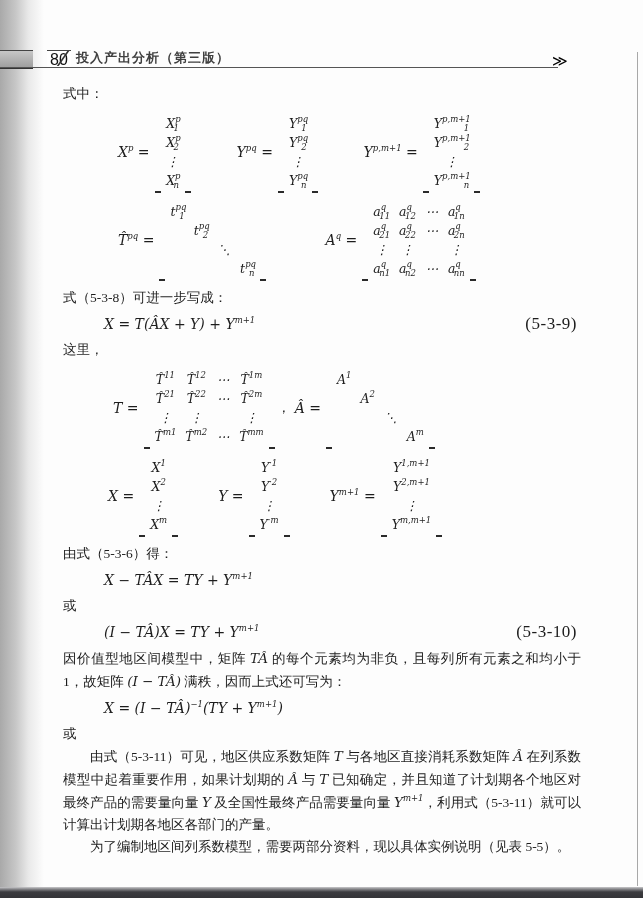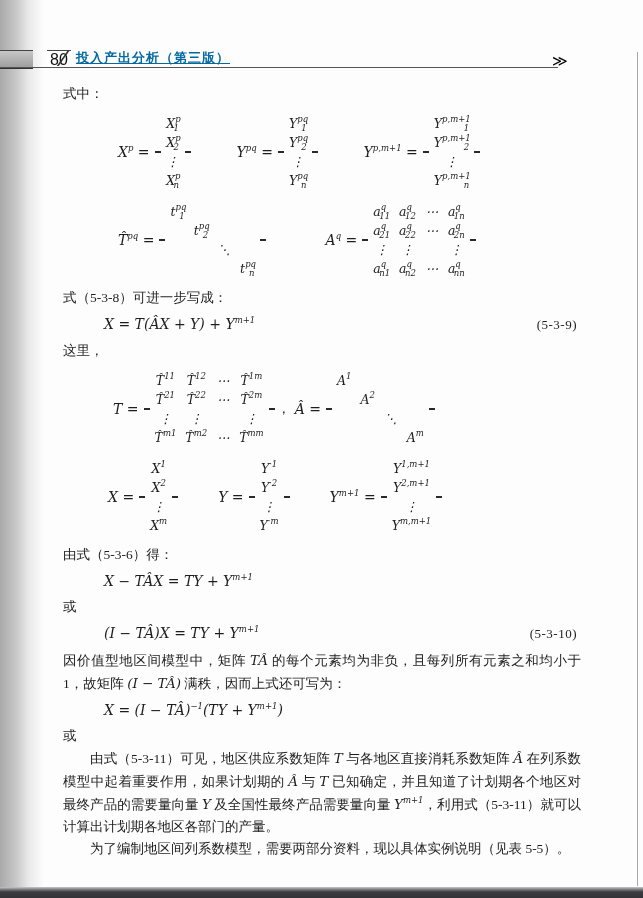--- a/index.html
+++ b/index.html
@@ -14,42 +14,42 @@
   
   .hdr{position:absolute;left:0;top:47px;right:0;height:24px;}
   .hdr-bar{position:absolute;left:0;top:3px;width:33px;height:17px;
            background:linear-gradient(#c7c7c7,#9d9d9d);border-top:1px solid #444;border-bottom:1px solid #333;}
   .hdr-num{position:absolute;left:47px;top:3px;width:24px;height:17px;line-height:17px;
            text-align:center;font-family:"Liberation Sans","DejaVu Sans",sans-serif;
            font-size:16px;color:#111;background:#fff;border-top:1px solid #444;}
   .hdr-slash{position:absolute;left:62px;top:4px;width:1.5px;height:15px;background:#333;
              transform:skewX(-35deg);}
   .hdr-title{position:absolute;left:76px;top:2px;font-size:13px;font-weight:bold;
-             letter-spacing:1px;color:#0369a1;text-decoration:underline;}
+             letter-spacing:1px;color:#404040;}
   .hdr-rule{position:absolute;left:0px;top:20px;width:558px;height:1px;background:#555;}
   .hdr-arrow{position:absolute;left:552px;top:7px;font-size:15px;color:#000;line-height:14px;
              font-family:"DejaVu Sans",sans-serif;}
   
   .content{position:absolute;left:63px;top:83px;width:518px;font-size:13.5px;line-height:22px;}
   .label-line{margin:0 0 2px 0;}
   .para{margin:0;text-align:justify;}
   .ind{text-indent:2em;}
   .mv{font-family:"DejaVu Serif",serif;font-style:italic;}
   .mv sup,.mc sup{font-size:8.5px;font-style:italic;vertical-align:6px;line-height:0;}
   .mv sub,.mc sub{font-size:8.5px;font-style:italic;vertical-align:-3px;line-height:0;}
   .mv sup+sub,.mc sup+sub{margin-left:-7px;}
   
   .eqline{display:flex;align-items:baseline;padding-left:37px;margin:4px 4px;}
   .eq{font-size:14px;}
-  .eqtag{margin-left:auto;font-style:normal;font-size:13px;letter-spacing:.5px;}
+  .eqtag{margin-left:auto;font-style:normal;font-size:17px;letter-spacing:.5px;}
   
   .mrow{display:flex;align-items:center;margin:6px 0;}
   .mgroup{display:flex;align-items:center;}
   .mx-label{font-size:14px;margin-right:5px;white-space:nowrap;}
-  .mx-body{display:flex;align-items:center;}
+  .mx-body{display:flex;align-items:flex-end;}
   .br{width:5px;}
   .br.l{border-left:1.2px solid #2a2a2a;border-top:1.2px solid #2a2a2a;border-bottom:1.2px solid #2a2a2a;}
   .br.r{border-right:1.2px solid #2a2a2a;border-top:1.2px solid #2a2a2a;border-bottom:1.2px solid #2a2a2a;}
   .mx-grid{display:grid;padding:3px 5px;column-gap:9px;align-items:center;justify-items:center;}
   .mc{font-family:"DejaVu Serif",serif;font-style:italic;font-size:12.5px;line-height:19px;
       white-space:nowrap;min-width:14px;text-align:center;}
   .comma{font-size:14px;margin:0 4px 0 2px;}
   .gap46{width:46px;}.gap60{width:60px;}.gap40{width:40px;}
   .pl55{padding-left:55px;}.pl50{padding-left:50px;}.pl45{padding-left:45px;}
 </style>

